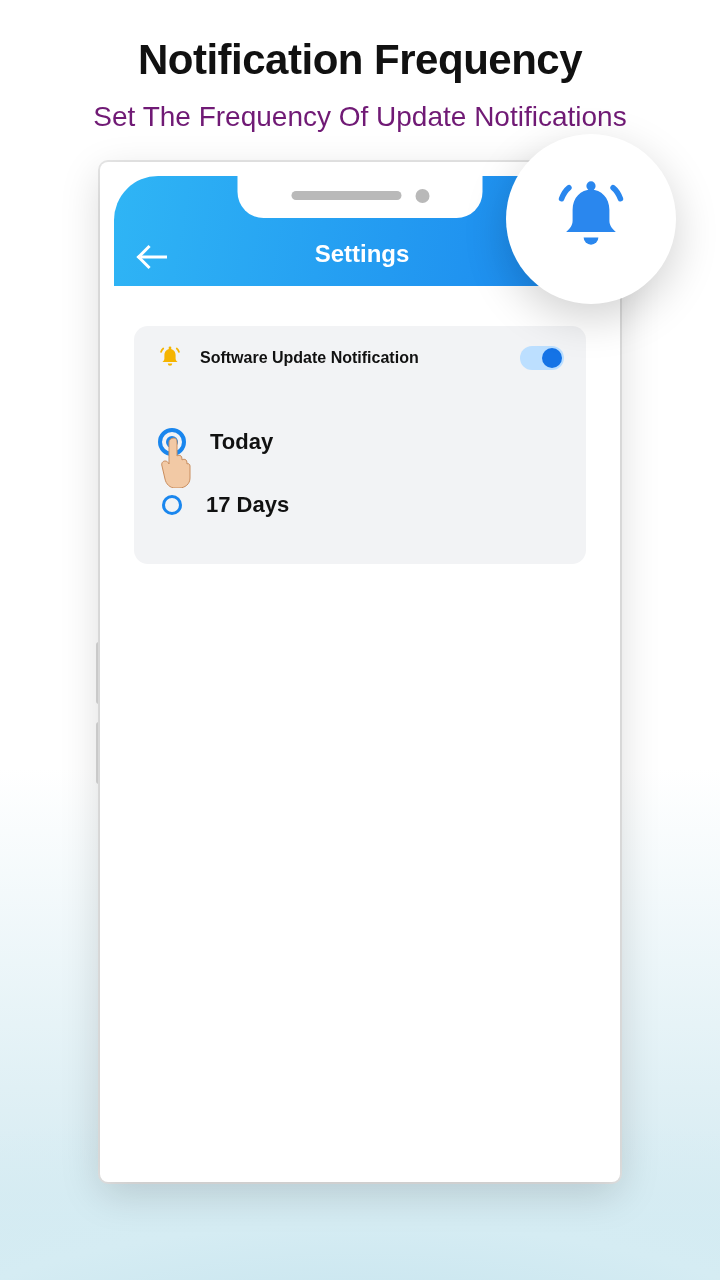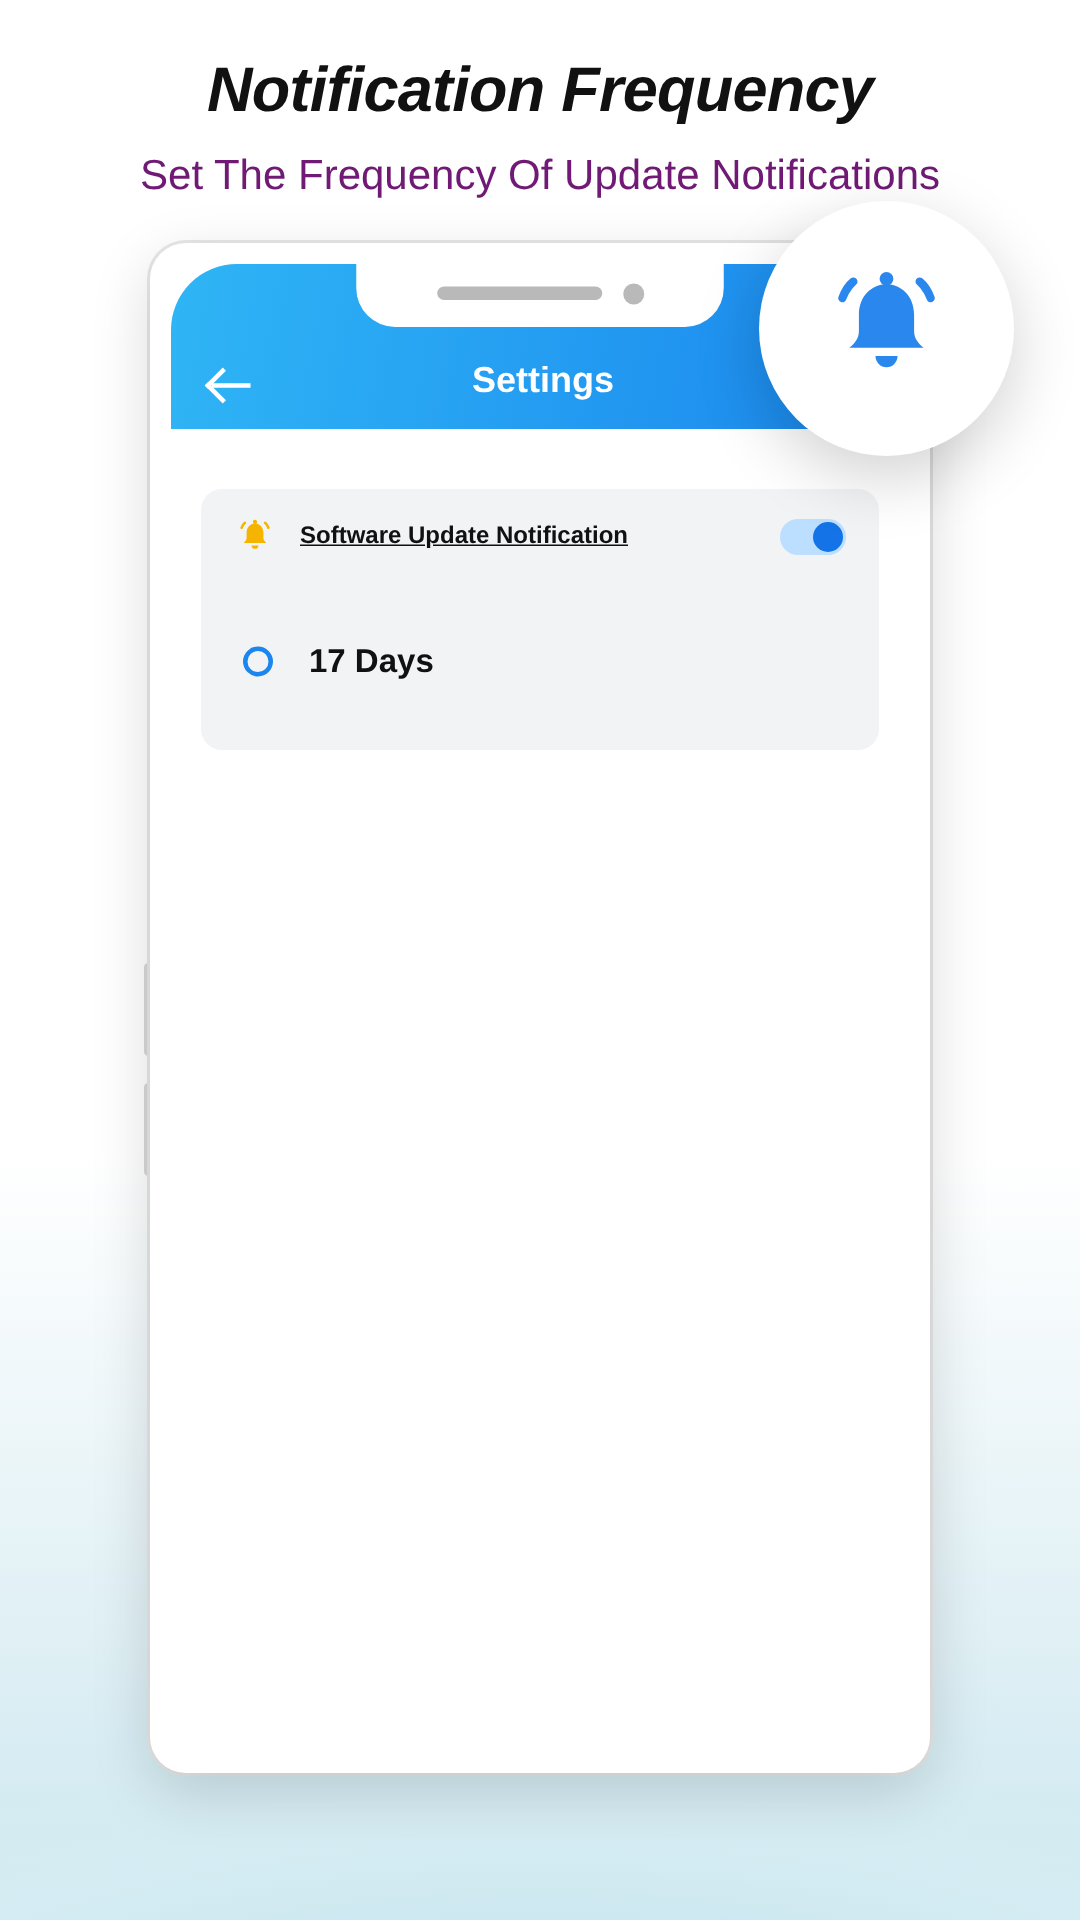--- a/index.html
+++ b/index.html
@@ -18,42 +18,41 @@
     background: radial-gradient(1200px 400px at 50% 140%, #bfe0ec 0%, #d5ecf3 40%, transparent 70%);
     z-index: 0;
   }
   .page-title {
     text-align: center;
     font-weight: 800;
     font-size: 42px;
     color: #111;
     margin-top: 36px;
     letter-spacing: -0.5px;
-    font-style: italic;
   }
   .page-subtitle {
     text-align: center;
     font-size: 28px;
     color: #701a75;
     margin-top: 14px;
     line-height: 1.35;
     font-weight: 400;
   }
   .phone-wrap {
     position: relative;
     width: 520px;
     margin: 26px auto 0;
     z-index: 1;
   }
   .phone {
     position: relative;
     width: 520px;
     height: 1020px;
     background: #ffffff;
-    border-radius: 24px;
+    border-radius: 8px;
     box-shadow: 0 12px 40px rgba(0,0,0,0.15), 0 0 0 2px #e8e8e8;
     overflow: hidden;
   }
   .side-btn {
     position: absolute;
     left: -4px;
     width: 6px;
     height: 62px;
     background: #d8d8d8;
     border-radius: 3px 0 0 3px;
@@ -140,21 +139,20 @@
   }
   .bell-yellow {
     width: 28px; height: 28px;
     display: flex; align-items: center; justify-content: center;
   }
   .toggle-label {
     flex: 1;
     font-size: 16px;
     font-weight: 700;
     color: #111;
-    text-decoration: underline;
   }
   .toggle {
     width: 44px; height: 24px;
     background: #bcdfff;
     border-radius: 14px;
     position: relative;
   }
   .toggle .knob {
     position: absolute; right: 2px; top: 2px;
     width: 20px; height: 20px; background: #1473e6; border-radius: 50%;
@@ -253,20 +251,27 @@
             </svg>
           </div>
           <div class="toggle-label">Software Update Notification</div>
           <div class="toggle">
             <div class="knob"></div>
           </div>
         </div>
 
         <div class="options">
 
+          <div class="option">
+            <div class="radio selected"></div>
+            <div class="option-label">Today</div>
+            <svg class="hand" width="36" height="52" viewBox="0 0 36 52">
+              <path d="M16 2c2 0 3 2 3 4v14c1-1 3-1 4 0s1 3 1 4c1-1 3-1 4 0 1 1 1 3 1 4 1-1 3 0 3 2v12c0 6-5 10-11 10h-4c-5 0-9-4-10-9L4 30c-1-3 1-5 3-5 2 0 3 1 4 3V6c0-2 2-4 5-4z" fill="#f2c9a5" stroke="#c98d5e" stroke-width="1"></path>
+            </svg>
+          </div>
 
 
           <div class="option">
             <div class="radio"></div>
             <div class="option-label">17 Days</div>
           </div>
 
 
         </div>
       </div>

